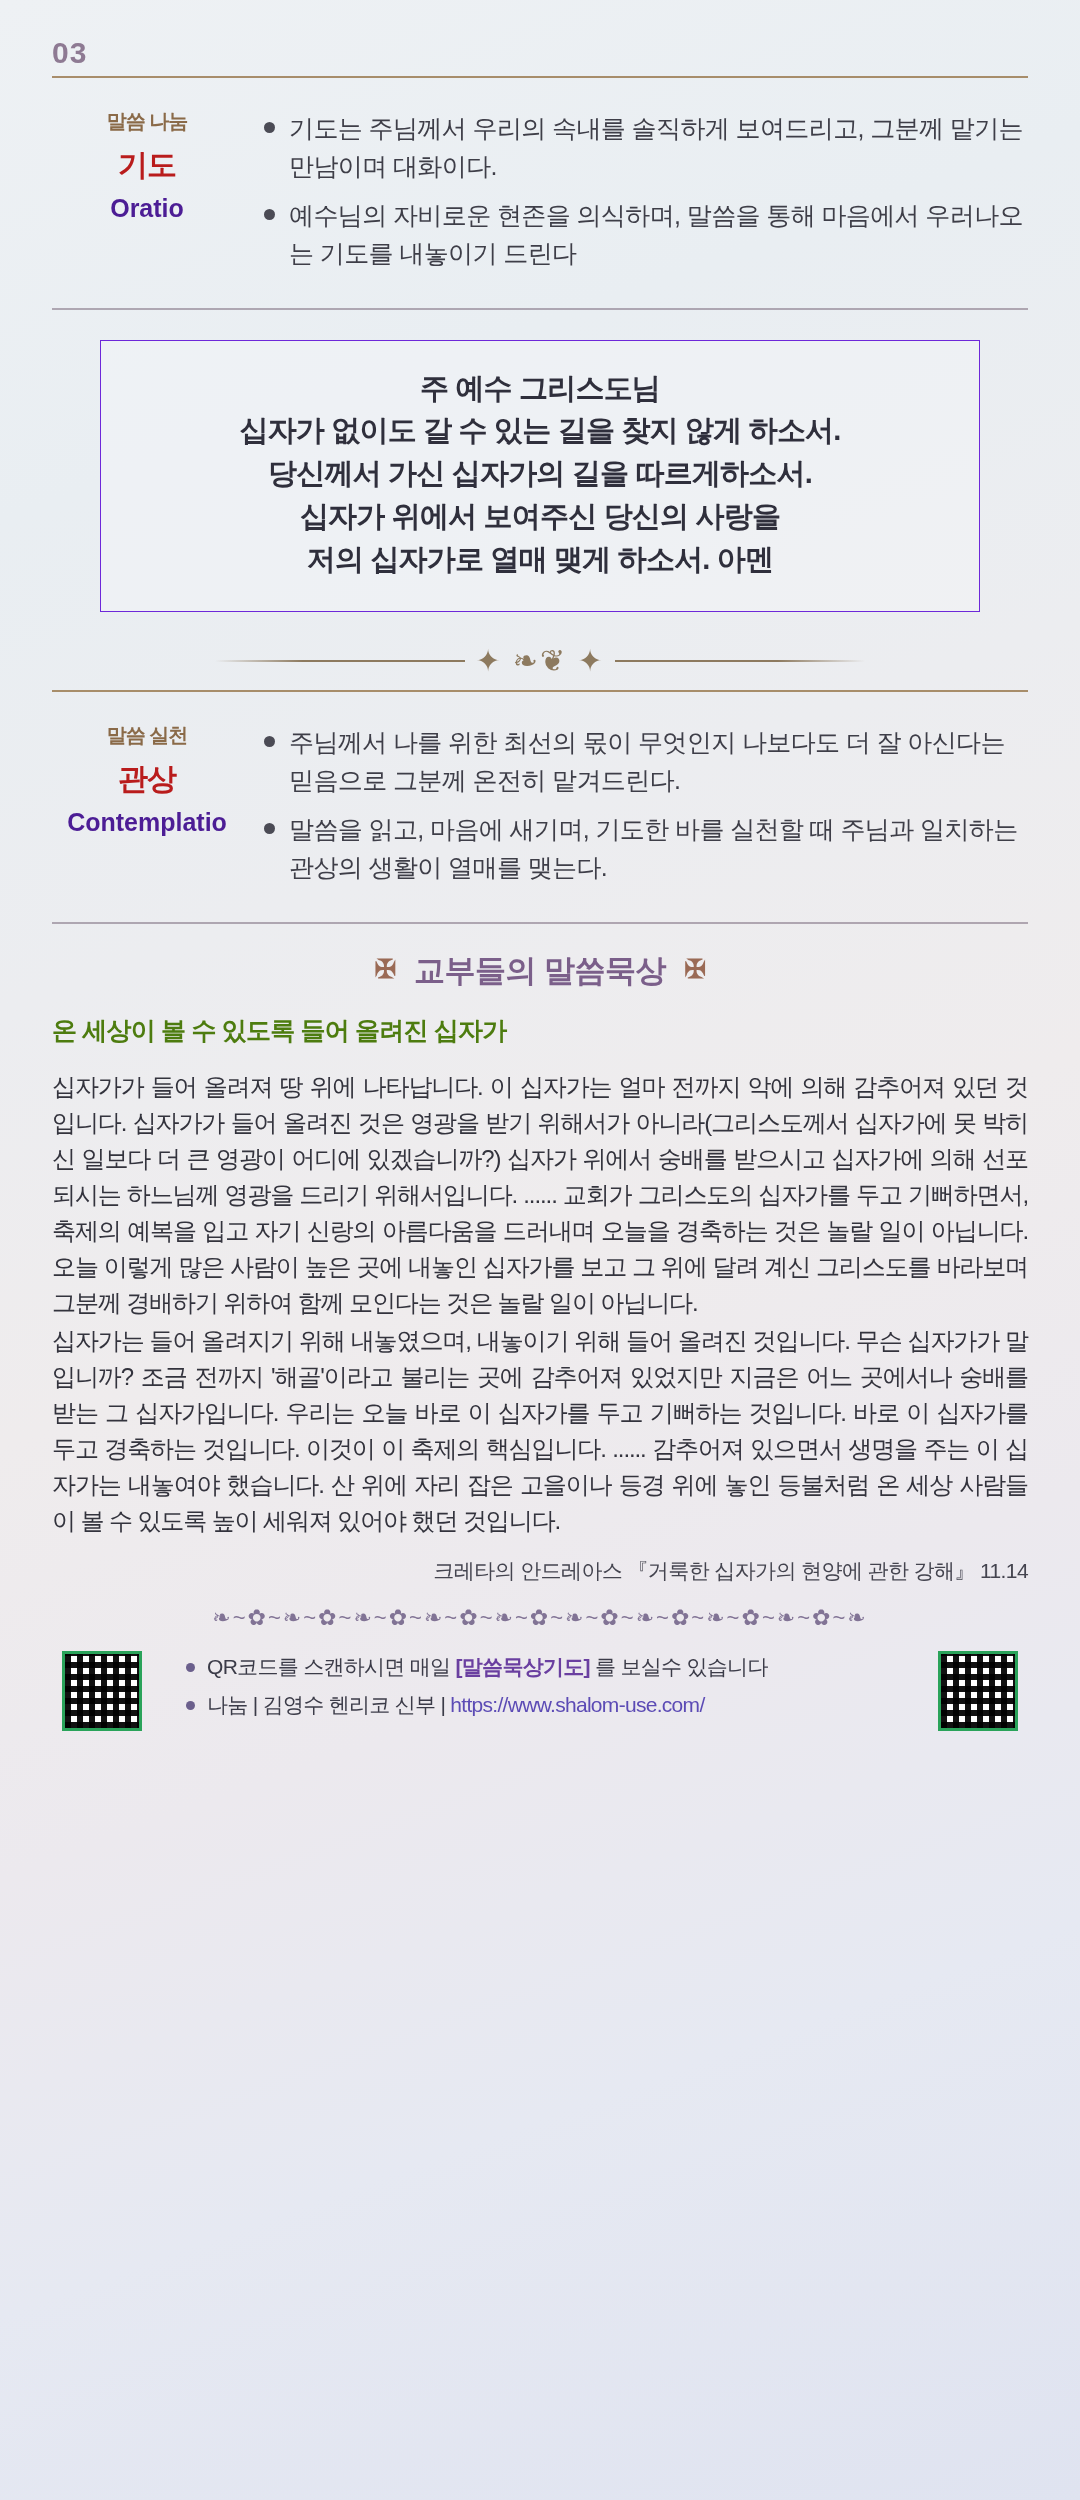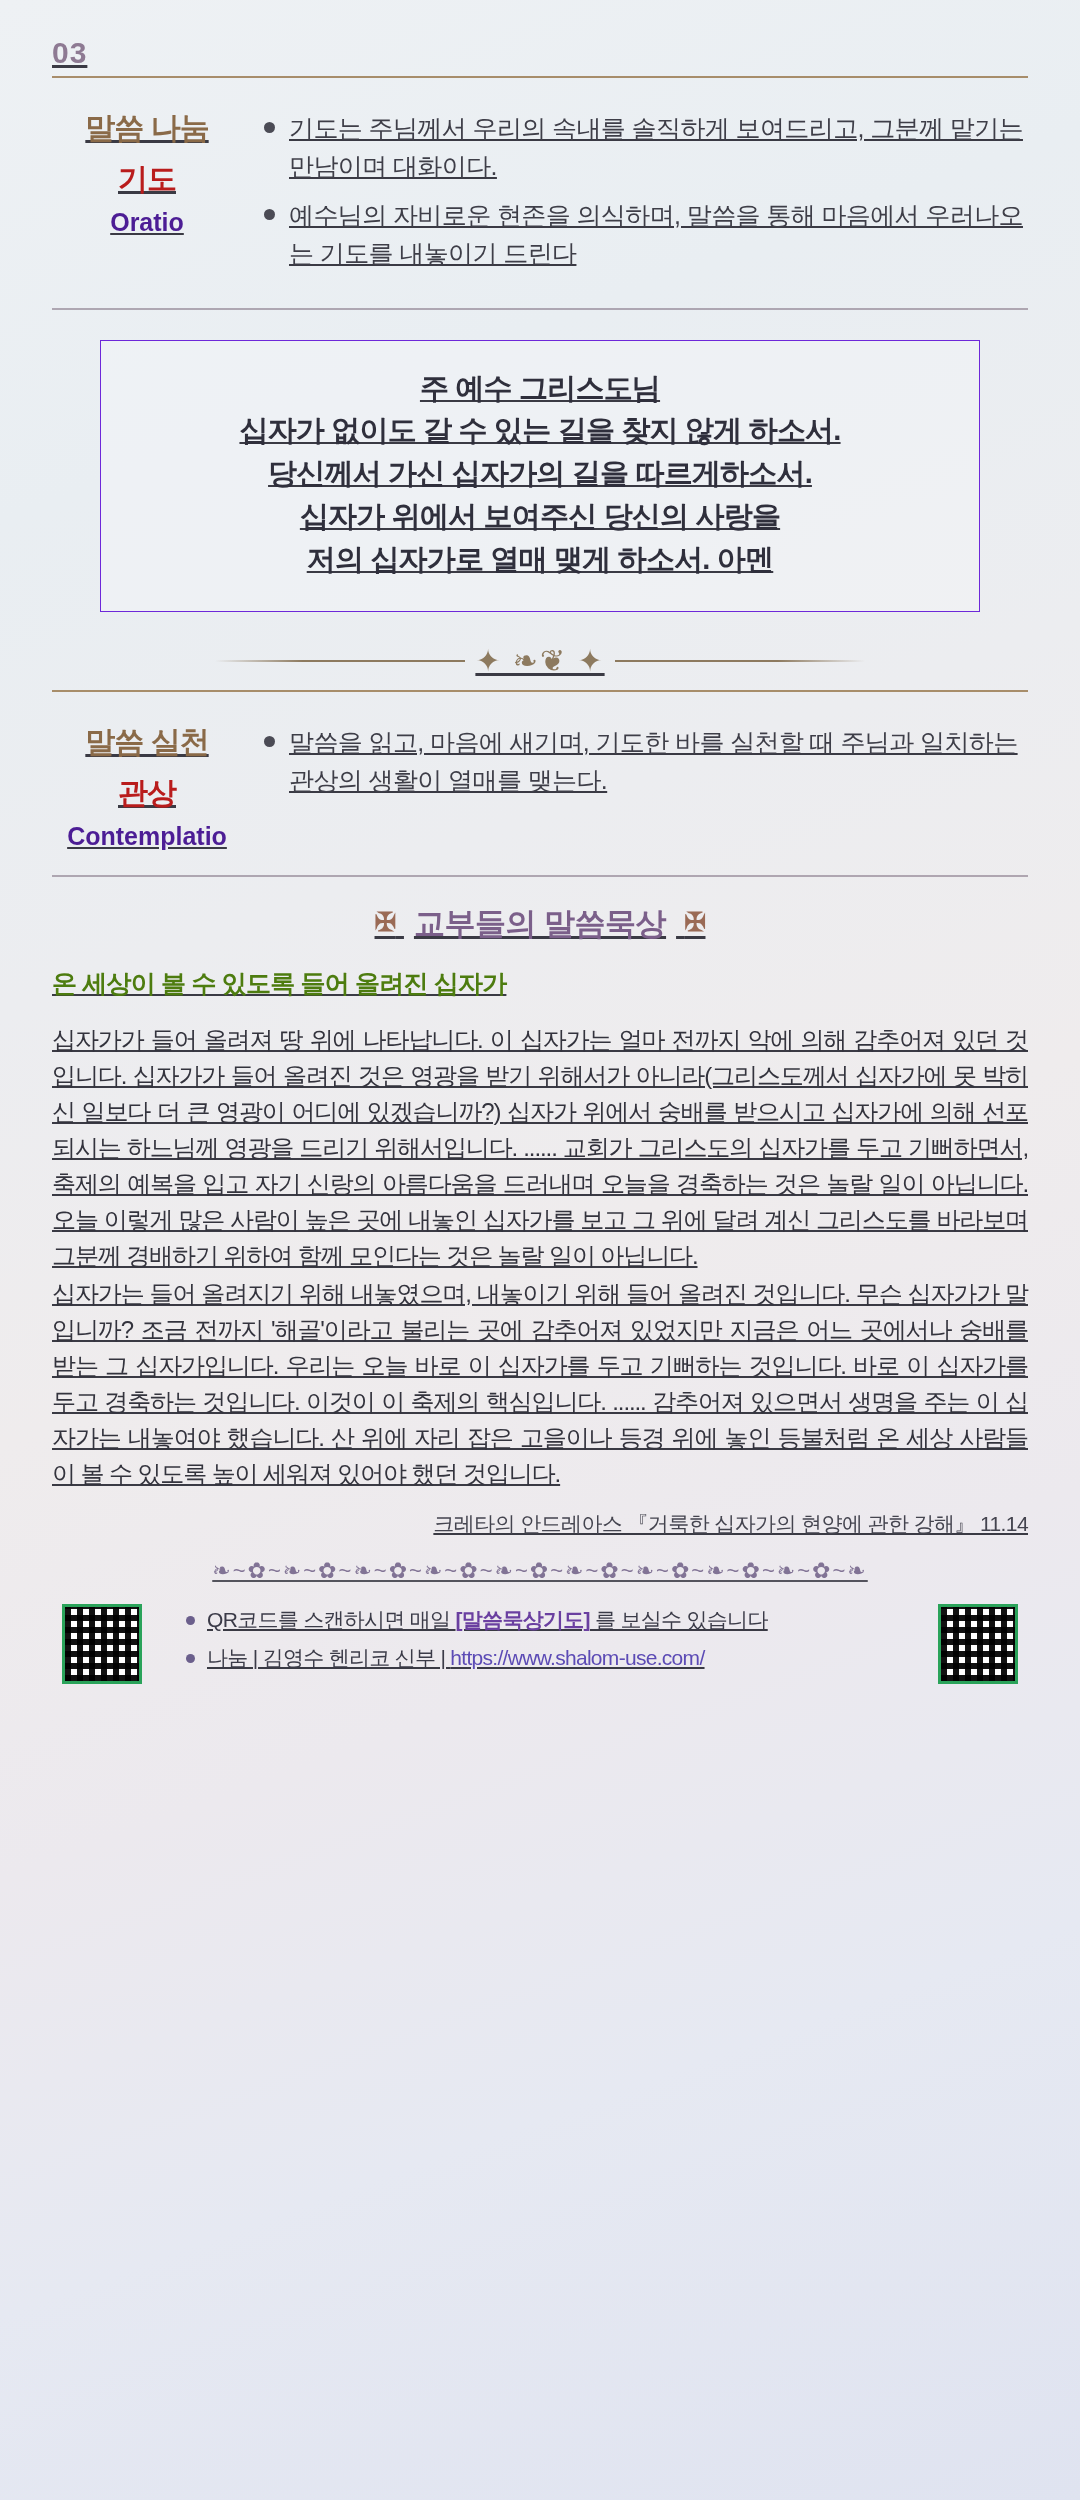--- a/index.html
+++ b/index.html
@@ -13,21 +13,20 @@
     background: linear-gradient(160deg, #eef1f4 0%, #e9eef2 18%, #ecedf0 35%, #efeced 50%, #ece9ee 65%, #e6e9f2 80%, #dfe3f0 100%);
     position: relative;
     overflow: hidden;
     color: #3a3a44;
   }
   .page {
     position: absolute;
     inset: 0;
     padding: 0 52px;
     box-sizing: border-box;
-    text-decoration: underline;
   }
 
   
   .sec-num {
     font-size: 30px;
     font-weight: bold;
     color: #8e7a93;
     letter-spacing: 1px;
     margin-bottom: 6px;
   }
@@ -49,21 +48,21 @@
     align-items: flex-start;
     padding: 26px 0 24px 0;
   }
   .label-col {
     width: 190px;
     flex: 0 0 190px;
     text-align: center;
     padding-top: 4px;
   }
   .label-ko-small {
-    font-size: 30px;
+    font-size: 20px;
     font-weight: bold;
     color: #8a6a48;
     letter-spacing: -1px;
   }
   .label-ko-big {
     font-size: 30px;
     font-weight: bold;
     color: #b91c1c;
     margin-top: 10px;
     letter-spacing: -1px;
@@ -296,20 +295,24 @@
 
     <div class="block">
       <div class="label-col">
         <div class="label-ko-small">말씀 실천</div>
         <div class="label-ko-big">관상</div>
         <div class="label-latin">Contemplatio</div>
       </div>
       <div class="bullets">
         <div class="bullet">
           <span class="dot"></span>
+          <span class="btxt">주님께서 나를 위한 최선의 몫이 무엇인지 나보다도 더 잘 아신다는 믿음으로 그분께 온전히 맡겨드린다.</span>
+        </div>
+        <div class="bullet">
+          <span class="dot"></span>
           <span class="btxt">말씀을 읽고, 마음에 새기며, 기도한 바를 실천할 때 주님과 일치하는 관상의 생활이 열매를 맺는다.</span>
         </div>
       </div>
     </div>
 
     <div class="rule thin"></div>
   </div>
 
   <div>
     <div class="fathers-title">

